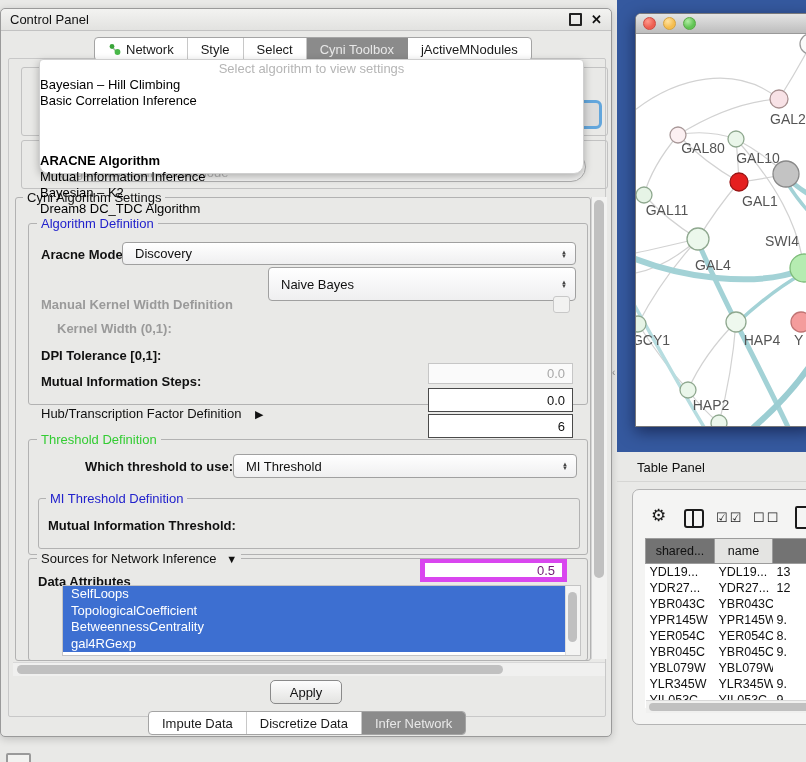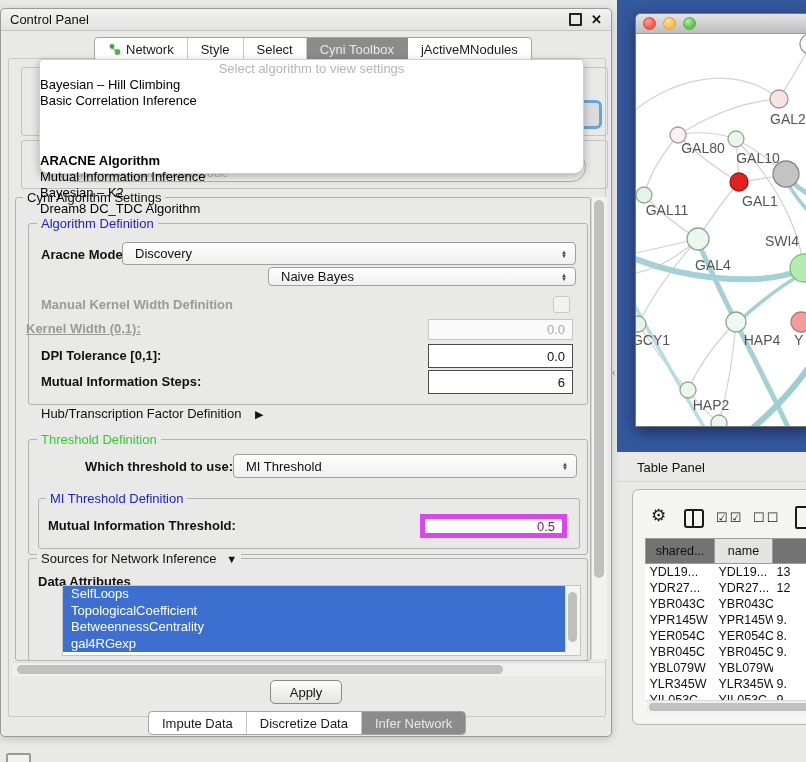--- a/index.html
+++ b/index.html
@@ -43,21 +43,21 @@
   .group{border:1px solid #b2b2b2;border-radius:3px;}
   .group-label{background:#e9e9e7;padding:0 4px;font-size:13px;line-height:13px;white-space:nowrap;z-index:3;}
   .blue{color:#2222cc;} .green{color:#33cc33;}
   .lab{font-size:13px;font-weight:bold;white-space:nowrap;}
   .lab.dis{color:#9a9a9a;}
   .combo{border:1px solid #a0a0a0;border-radius:4px;background:linear-gradient(#ffffff,#efeff0);
          display:flex;align-items:center;font-size:13px;padding-left:12px;box-sizing:border-box;}
   .spin{margin-left:auto;margin-right:8px;display:flex;flex-direction:column;color:#444;
         font-size:6px;line-height:4px;letter-spacing:0;}
   .num{box-sizing:border-box;text-align:right;padding-right:7px;font-size:13px;
-       display:flex;align-items:center;justify-content:flex-end;background:#fff;}
+       display:flex;align-items:center;justify-content:flex-end;background:#fff;margin-top:44px;}
   .num.dis{border:1px solid #c6c6c6;background:#fafafa;color:#a8a8a8;}
   .num.en{border:1.5px solid #4a4a4a;color:#111;}
   .num.mid{border:5px solid #d946ef;color:#701a75;}
   .chk{width:15px;height:15px;border:1px solid #c8c8c8;border-radius:3px;background:#f2f2f1;}
   .tri{font-size:11px;}
   
   .src-list{background:#fff;border:1px solid #c4c4c4;display:flex;margin-left:18px;}
   .src-items{flex:1;}
   .src-item{height:16.5px;line-height:16.5px;padding-left:8px;font-size:13px;color:#fff;
             background:#3d6fd1;white-space:nowrap;overflow:hidden;}
@@ -165,32 +165,32 @@
 
     <span class="abs lab" style="left:40px;top:238px;">Aracne Mode:</span>
     <div class="abs combo" style="left:121px;top:233px;width:454px;height:23px;">
       <span>Discovery</span>
       <span class="spin">
           <span>▲</span>
           <span>▼</span>
         </span>
     </div>
 
-    <div class="abs combo" style="left:267px;top:258px;width:308px;height:19px;">
+    <div class="abs combo" style="left:267px;top:258px;width:308px;height:34px;">
       <span>Naive Bayes</span>
       <span class="spin">
           <span>▲</span>
           <span>▼</span>
         </span>
     </div>
 
     <span class="abs lab dis" style="left:40px;top:288px;">Manual Kernel Width Definition</span>
     <div class="abs chk" style="left:552px;top:287px;"></div>
 
-    <span class="abs lab dis" style="left:25px;top:312px;text-decoration:underline;">Kernel Width (0,1):</span>
+    <span class="abs lab dis" style="left:56px;top:312px;">Kernel Width (0,1):</span>
     <div class="abs num dis" style="left:427px;top:310px;width:145px;height:21px;">0.0</div>
 
     <span class="abs lab" style="left:40px;top:339px;">DPI Tolerance [0,1]:</span>
     <div class="abs num en" style="left:427px;top:335px;width:145px;height:24px;">0.0</div>
 
     <span class="abs lab" style="left:40px;top:365px;">Mutual Information Steps:</span>
     <div class="abs num en" style="left:427px;top:361px;width:145px;height:24px;">6</div>
 
     <span class="abs" style="left:40px;top:397px;font-size:13px;">
       <span>Hub/Transcription Factor Definition</span>

